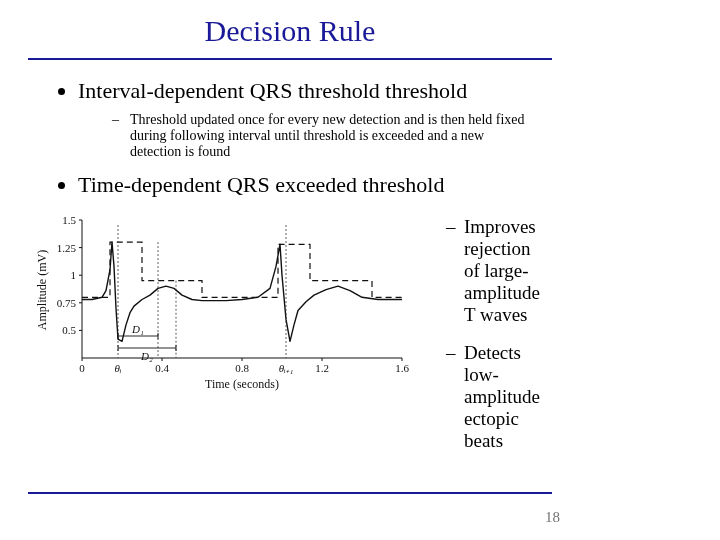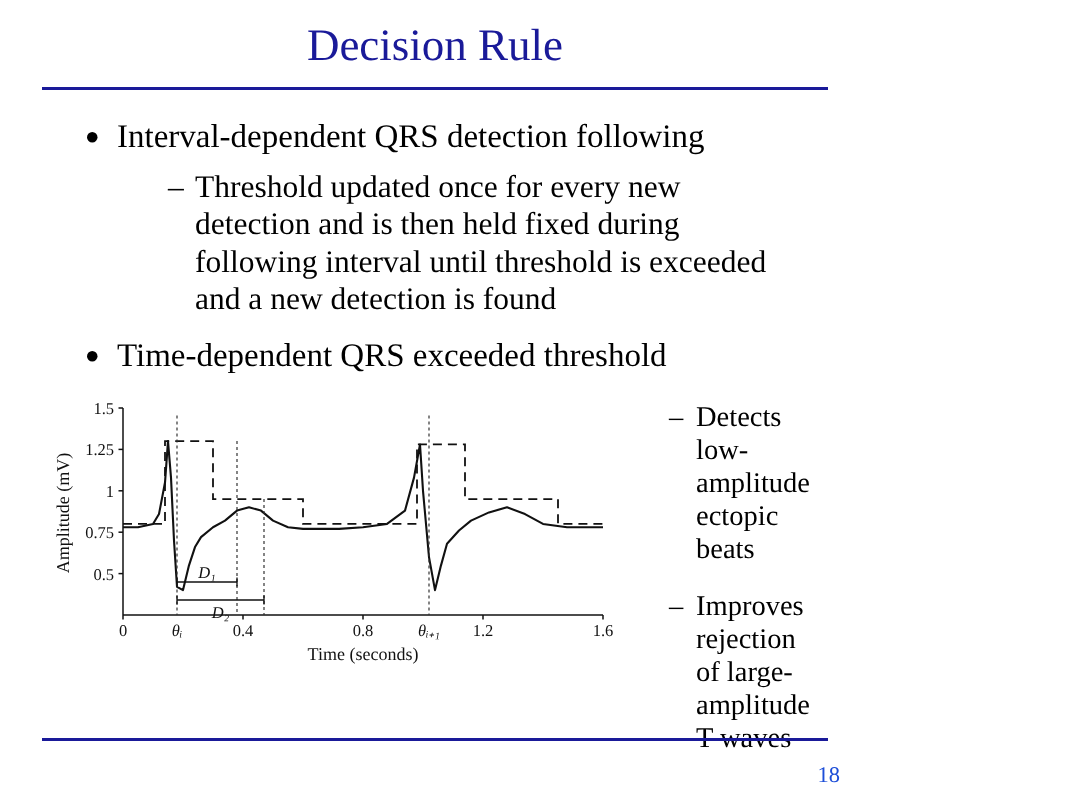--- a/index.html
+++ b/index.html
@@ -40,21 +40,21 @@
     padding-left: 30px;
     font-size: 22px;
   }
   ul.lvl1 > li {
     margin-bottom: 10px;
   }
   ul.lvl2 {
     list-style: none;
     margin: 8px 0 12px 0;
     padding-left: 34px;
-    font-size: 21px;
+    font-size: 14px;
   }
   ul.lvl2 > li {
     margin-bottom: 8px;
     position: relative;
     padding-left: 18px;
   }
   ul.lvl2 > li::before {
     content: "–";
     position: absolute;
     left: 0;
@@ -91,21 +91,21 @@
     left: 28px;
     right: 28px;
     bottom: 46px;
     border-top: 2px solid #1a1a99;
   }
   .pagenum {
     position: absolute;
     right: 20px;
     bottom: 14px;
     font-size: 15px;
-    color: #1d4ed8;
+    color: #737373;
   }
   .axis-text {
     font-family: "Times New Roman", Times, serif;
     font-size: 11px;
     fill: #111;
   }
   .axis-label {
     font-family: "Times New Roman", Times, serif;
     font-size: 12px;
     fill: #111;
@@ -151,21 +151,21 @@
 <body>
 
 <div class="slide">
 
   <div class="title">Decision Rule</div>
   <div class="title-rule"></div>
 
   <div class="content">
     <ul class="lvl1">
       <li>
-        <span>Interval-dependent QRS detection following</span>
+        <span>Interval-dependent QRS threshold threshold</span>
         <ul class="lvl2">
           <li><span>Threshold updated once for every new detection and is then held fixed during following interval until threshold is exceeded and a new detection is found</span></li>
         </ul>
       </li>
       <li>
         <span>Time-dependent QRS exceeded threshold</span>
       </li>
     </ul>
   </div>
 
@@ -227,21 +227,21 @@
             <text class="ann-text" text-anchor="middle" x="115" y="152">D₂</text>
           </g>
 
           <text class="axis-label" x="210" y="180" text-anchor="middle">Time (seconds)</text>
           <text class="axis-label" x="14" y="82" text-anchor="middle" transform="rotate(-90 14 82)">Amplitude (mV)</text>
         </g>
       </svg>
     </div>
     <div class="right-bullets">
       <ul class="lvl2">
+        <li><span>Improves rejection of large-amplitude T waves</span></li>
         <li><span>Detects low-amplitude ectopic beats</span></li>
-        <li><span>Improves rejection of large-amplitude T waves</span></li>
       </ul>
     </div>
   </div>
 
   <div class="footer-rule"></div>
   <div class="pagenum">18</div>
 </div>
 
 </body></html>

